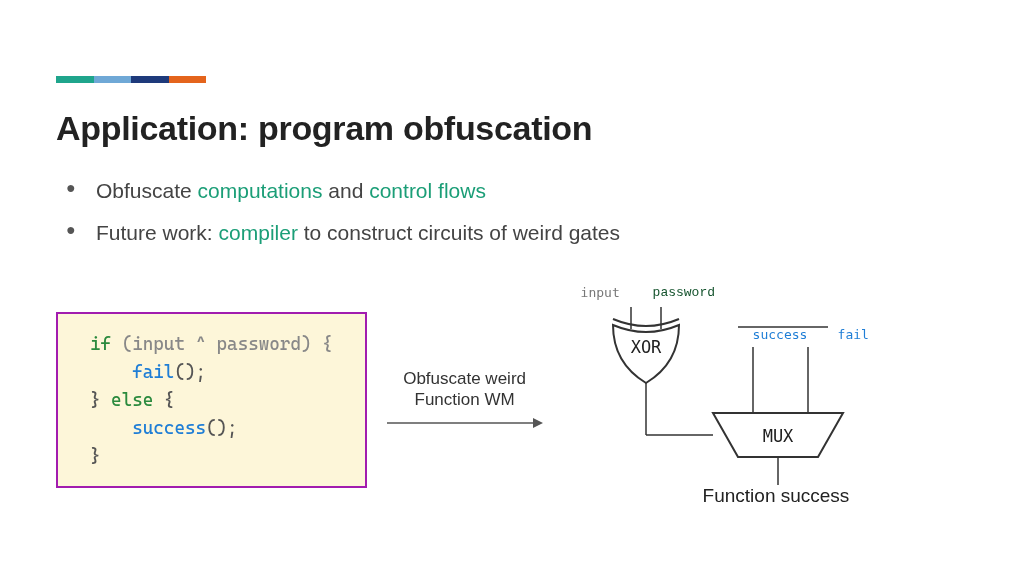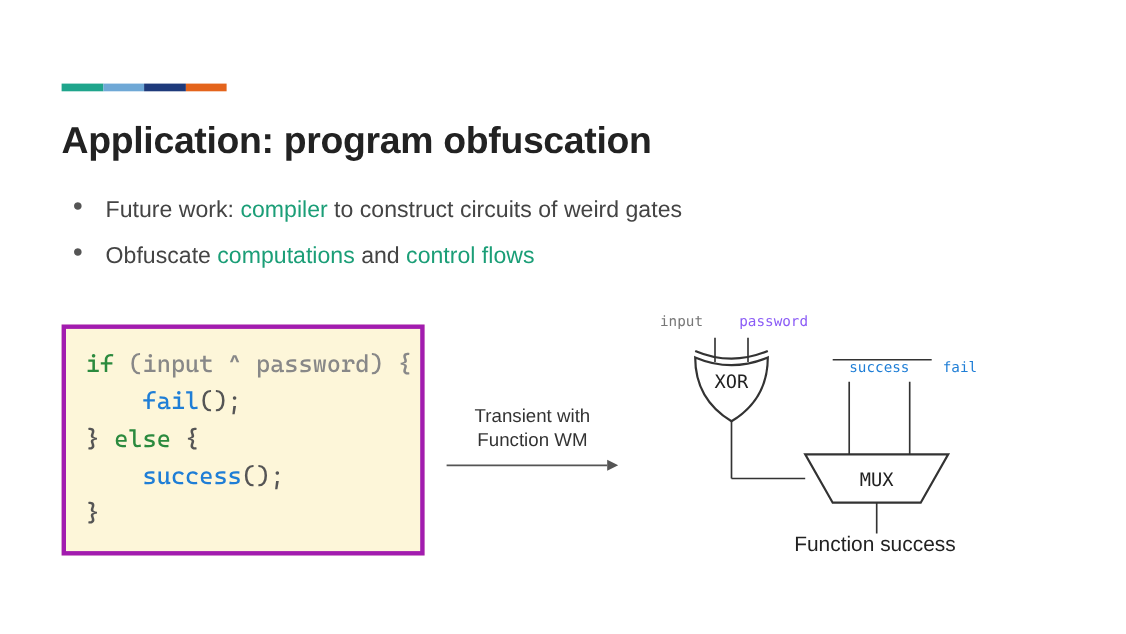--- a/index.html
+++ b/index.html
@@ -6,31 +6,31 @@
   html, body { width: 1024px; height: 576px; font-family: "Segoe UI", "Helvetica Neue", Arial, sans-serif; background: #fff; color: #333; }
   .slide { position: relative; width: 841px; height: 576px; padding: 48px 56px 32px 56px; margin-top: 28px; }
   .accent-bar { display: flex; width: 150px; height: 7px; margin-bottom: 26px; }
   .accent-bar div { flex: 1; }
   .title { font-size: 34px; font-weight: 700; color: #222; margin-bottom: 28px; letter-spacing: -0.3px; }
   .bullets { list-style: none; font-size: 21px; color: #444; margin-left: 10px; margin-bottom: 36px; }
   .bullets li { position: relative; padding-left: 30px; margin-bottom: 12px; line-height: 1.45; }
   .bullets li::before { content: "●"; position: absolute; left: 0; top: 0; color: #555; font-size: 16px; }
   .hl { color: #1b9e77; }
   .content-row { display: flex; align-items: center; gap: 18px; }
-  .code-box { background: #fdf6d9; border: 4px solid #a21caf; padding: 16px 18px; font-family: ui-monospace, "Cascadia Code", Consolas, monospace; font-size: 22px; line-height: 1.55; color: #555; white-space: pre; width: 330px; }
+  .code-box { background: #fdf6d9; border: 2px solid #a21caf; padding: 16px 32px; font-family: ui-monospace, "Cascadia Code", Consolas, monospace; font-size: 18px; line-height: 1.55; color: #555; white-space: pre; width: 330px; }
   .kw-if { color: #2b8a3e; }
   .kw-fn { color: #1f7ed6; }
   .kw-var { color: #888; }
   .arrow-block { display: flex; flex-direction: column; align-items: center; width: 170px; font-size: 17px; color: #333; text-align: center; line-height: 1.25; }
   .arrow-block .caption { margin-bottom: 4px; }
   .arrow-svg { width: 160px; height: 18px; }
   .diagram { position: relative; width: 330px; height: 230px; font-family: ui-monospace, Consolas, monospace; }
   .diagram-label { position: absolute; font-size: 13px; }
   .lbl-input { color: #777; }
-  .lbl-password { color: #8b5cf6; }
+  .lbl-password { color: #14532d; font-family: Liberation Mono, monospace; }
   .lbl-success { color: #1f7ed6; }
   .lbl-fail { color: #1f7ed6; }
   .lbl-fnptr { font-family: "Segoe UI", Arial, sans-serif; color: #222; font-size: 19px; white-space: nowrap; }
   .page-num { position: absolute; right: 18px; bottom: 10px; font-size: 13px; color: #701a75; }
 </style>
 </head>
 <body>
 
 <div class="slide">
 
@@ -38,38 +38,38 @@
     <div id="ac0" style="background: rgb(31, 165, 140);"></div>
       <div id="ac1" style="background: rgb(111, 168, 214);"></div>
       <div id="ac2" style="background: rgb(30, 58, 123);"></div>
       <div id="ac3" style="background: rgb(228, 100, 28);"></div>
   </div>
 
   <h1 class="title">Application: program obfuscation</h1>
 
   <ul class="bullets">
     <li>
-      <span>Future work: </span><span class="hl">compiler</span><span> to construct circuits of weird gates</span><span class="hl"></span><span></span>
+      <span>Obfuscate </span><span class="hl">computations</span><span> and </span><span class="hl">control flows</span><span></span>
     </li>
     <li>
-      <span>Obfuscate </span><span class="hl">computations</span><span> and </span><span class="hl">control flows</span><span></span>
+      <span>Future work: </span><span class="hl">compiler</span><span> to construct circuits of weird gates</span><span class="hl"></span><span></span>
     </li>
   </ul>
 
   <div class="content-row">
 
     <div class="code-box"><span class="kw-if">if</span><span class="kw-var"> (input </span><span class="kw-var">^</span><span class="kw-var"> password) {</span>
 <span>    </span><span class="kw-fn">fail</span><span>();</span>
 <span>} </span><span class="kw-if">else</span><span> {</span>
 <span>    </span><span class="kw-fn">success</span><span>();</span>
 <span>}</span></div>
 
     <div class="arrow-block">
       <div class="caption">
-        <span>Transient with</span><br>
+        <span>Obfuscate weird</span><br>
         <span>Function WM</span>
       </div>
       <svg class="arrow-svg" viewBox="0 0 160 18">
         <line x1="2" y1="9" x2="148" y2="9" stroke="#555" stroke-width="1.5"></line>
         <polygon points="148,4 158,9 148,14" fill="#555"></polygon>
       </svg>
     </div>
 
     <div class="diagram">
       <span class="diagram-label lbl-input" style="left:18px; top:0;">input</span>

